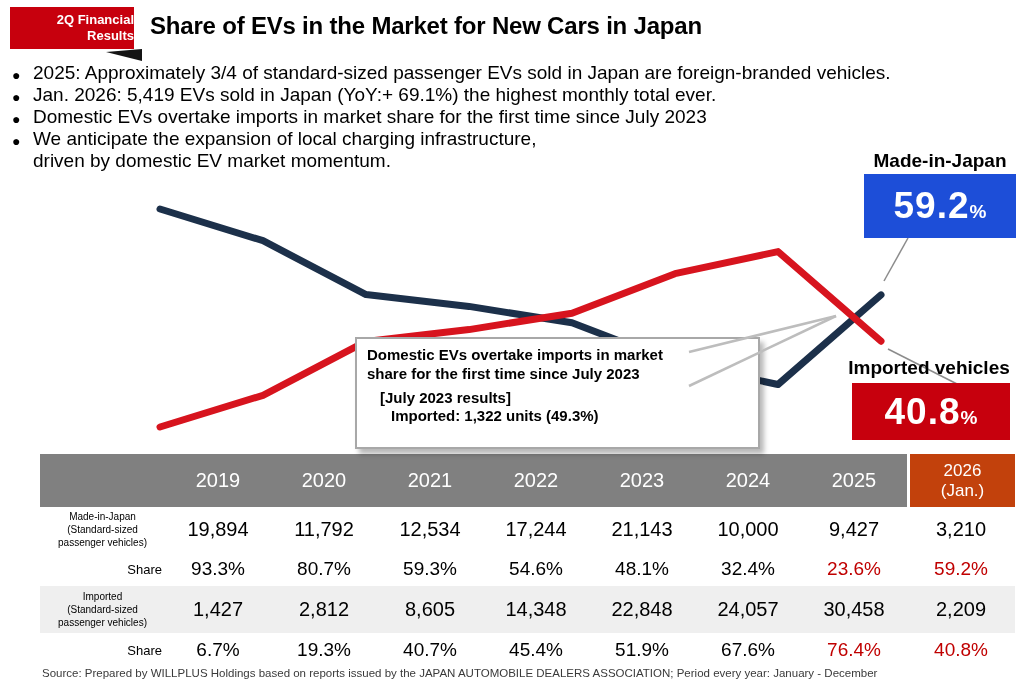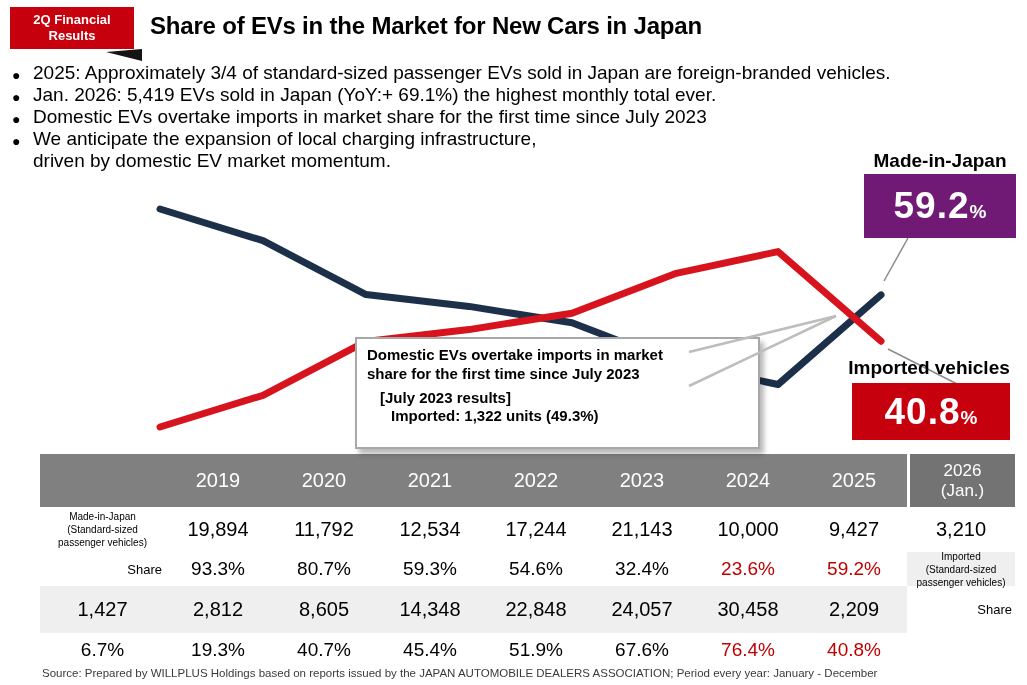--- a/index.html
+++ b/index.html
@@ -5,21 +5,21 @@
   * { margin: 0; padding: 0; box-sizing: border-box; }
   body { background: #fff; }
   .page {
     position: relative; width: 1027px; height: 685px; background: #fff;
     font-family: "Liberation Sans", sans-serif; overflow: hidden; color: #000;
   }
   
   .badge {
     position: absolute; left: 10px; top: 7px; width: 124px; height: 42px;
     background: #c7000d; color: #fff; font-size: 13px; font-weight: bold;
-    display: flex; flex-direction: column; align-items: center; justify-content: center;
+    display: flex; flex-direction: column; align-items: flex-end; justify-content: center;
     line-height: 1.25; text-align: center; z-index: 5;
   }
   .badge-fold {
     position: absolute; left: 106px; top: 49px; width: 36px; height: 12px;
     background: #141414; clip-path: polygon(0 25%, 100% 0, 100% 100%); z-index: 5;
   }
   .title { position: absolute; left: 150px; top: 12px; font-size: 24px; font-weight: bold; letter-spacing: -0.2px; }
   
   .bullets { position: absolute; left: 12px; top: 62px; width: 1010px; list-style: none; z-index: 1; }
   .bullets li { position: relative; padding-left: 21px; font-size: 19px; line-height: 22px; }
@@ -38,34 +38,34 @@
   .ann-title { font-size: 15px; font-weight: bold; line-height: 1.25; white-space: pre-line; text-align: left; }
   .ann-sub { font-size: 15px; font-weight: bold; margin: 5px 0 0 13px; }
   .ann-line { font-size: 15px; font-weight: bold; margin-left: 24px; line-height: 1.3; }
   
   .co-label { position: absolute; font-size: 19px; font-weight: bold; text-align: center; z-index: 4; }
   .lbl-mij { left: 862px; top: 150px; width: 156px; }
   .lbl-imp { left: 838px; top: 357px; width: 182px; }
   .co-box {
     position: absolute; color: #fff; display: flex; align-items: center; justify-content: center; z-index: 4;
   }
-  .box-mij { left: 864px; top: 174px; width: 152px; height: 64px; background: #701a75; }
+  .box-mij { left: 864px; top: 174px; width: 152px; height: 64px; background: #1d4ed8; }
   .box-imp { left: 852px; top: 383px; width: 158px; height: 57px; background: #c7000d; }
   .co-val { font-size: 37px; font-weight: bold; letter-spacing: 1px; }
   .co-unit { font-size: 19px; font-weight: bold; margin-top: 12px; }
   
   .data-table {
     position: absolute; left: 40px; top: 454px; z-index: 1;
     display: grid;
     grid-template-columns: 125px repeat(7, 106px) 108px;
     grid-template-rows: 53px 45px 34px 47px 34px;
   }
   .cell { display: flex; align-items: center; justify-content: center; font-weight: normal; }
   .h-cell { background: #808080; color: #fff; font-size: 20px; }
-  .h-last { background: #737373; border-left: 3px solid #fff; font-size: 17px; line-height: 1.15; white-space: pre-line; text-align: center; }
+  .h-last { background: #c2410c; border-left: 3px solid #fff; font-size: 17px; line-height: 1.15; white-space: pre-line; text-align: center; }
   .name-cell { font-size: 10px; line-height: 1.3; white-space: pre-line; text-align: center; }
   .share-label { font-size: 13px; justify-content: flex-end; padding-right: 3px; }
   .val-cell { font-size: 20px; }
   .share-cell { font-size: 19px; }
   .red-text { color: #c00000; text-align: right; }
   .shaded { background: #efefef; }
   
   .source { position: absolute; left: 42px; top: 667px; font-size: 11.5px; font-weight: normal; color: #3a3a3a; z-index: 1; }
 </style>
 </head>
@@ -140,20 +140,21 @@
       <div class="cell val-cell">17,244</div>
       <div class="cell val-cell">21,143</div>
       <div class="cell val-cell">10,000</div>
       <div class="cell val-cell">9,427</div>
       <div class="cell val-cell">3,210</div>
       <div class="cell share-label">Share</div>
       <div class="cell share-cell">93.3%</div>
       <div class="cell share-cell">80.7%</div>
       <div class="cell share-cell">59.3%</div>
       <div class="cell share-cell">54.6%</div>
+      <div class="cell share-cell">48.1%</div>
       <div class="cell share-cell">32.4%</div>
       <div class="cell share-cell red-text">23.6%</div>
       <div class="cell share-cell red-text">59.2%</div>
       <div class="cell name-cell shaded">Imported
 (Standard-sized
 passenger vehicles)</div>
       <div class="cell val-cell shaded">1,427</div>
       <div class="cell val-cell shaded">2,812</div>
       <div class="cell val-cell shaded">8,605</div>
       <div class="cell val-cell shaded">14,348</div>

